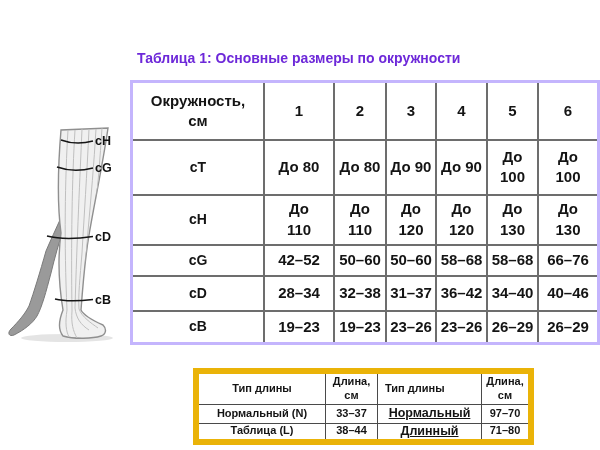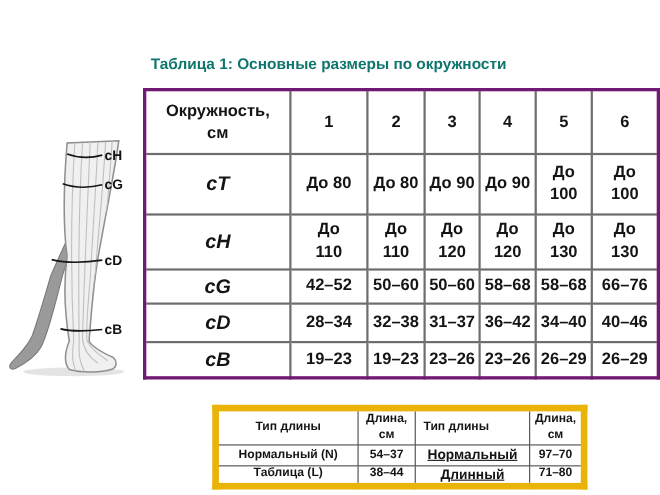--- a/index.html
+++ b/index.html
@@ -1,39 +1,39 @@
 <!DOCTYPE html>
 <html><head>
 <meta charset="utf-8">
 <style>
   html,body{margin:0;padding:0;background:#fff;}
   #canvas{
     position:relative;width:600px;height:450px;background:#ffffff;overflow:hidden;
     font-family:"Liberation Sans",sans-serif;color:#141414;
   }
   .title{
-    position:absolute;left:137px;top:50px;font-size:14px;font-weight:700;color:#0f766e;
+    position:absolute;left:137px;top:50px;font-size:14px;font-weight:700;color:#6d28d9;
     white-space:nowrap;
   }
   
   .main-table{
     position:absolute;left:130px;top:80px;border-collapse:collapse;table-layout:fixed;
-    border:3px solid #701a75;
+    border:3px solid #c4b5fd;
   }
   .main-table td{
     border:2px solid #6d6d6d;text-align:center;vertical-align:middle;
     font-weight:700;white-space:pre-line;padding:0 1px;line-height:1.35;color:#141414;
   }
   .main-table .c0{width:128px;} .main-table .c1{width:66px;} .main-table .c2{width:48px;}
   .main-table .c3{width:46px;}  .main-table .c4{width:47px;} .main-table .c5{width:47px;}
   .main-table .c6{width:56px;}
   .mt-r0{height:58px;} .mt-r1{height:55px;} .mt-r2{height:50px;}
   .mt-r3{height:31px;} .mt-r4{height:35px;} .mt-r5{height:33px;}
   .main-table .hdr{font-size:15px;}
-  .main-table .rowlab{font-size:18px;font-style:italic;}
+  .main-table .rowlab{font-size:14px;}
   .main-table .val{font-size:15px;}
   
   .len-table{
     position:absolute;left:193px;top:368px;border-collapse:collapse;table-layout:fixed;
     border:6px solid #eab308;
   }
   .len-table td{
     border:1.5px solid #4a4a4a;text-align:center;vertical-align:middle;
     font-weight:700;font-size:11px;white-space:pre-line;padding:0 2px;line-height:1.25;color:#141414;
   }
@@ -155,21 +155,21 @@
       <tr class="lt-r0">
         <td class="d0">Тип длины</td>
         <td class="d1">Длина,
 см</td>
         <td class="d2 lt-left">Тип длины</td>
         <td class="d3">Длина,
 см</td>
       </tr>
       <tr class="lt-r1">
         <td class="d0">Нормальный (N)</td>
-        <td class="d1">54–37</td>
+        <td class="d1">33–37</td>
         <td class="d2 big">Нормальный</td>
         <td class="d3">97–70</td>
       </tr>
       <tr class="lt-r2">
         <td class="d0">Таблица (L)</td>
         <td class="d1">38–44</td>
         <td class="d2 big">Длинный</td>
         <td class="d3">71–80</td>
       </tr>
     </tbody>

